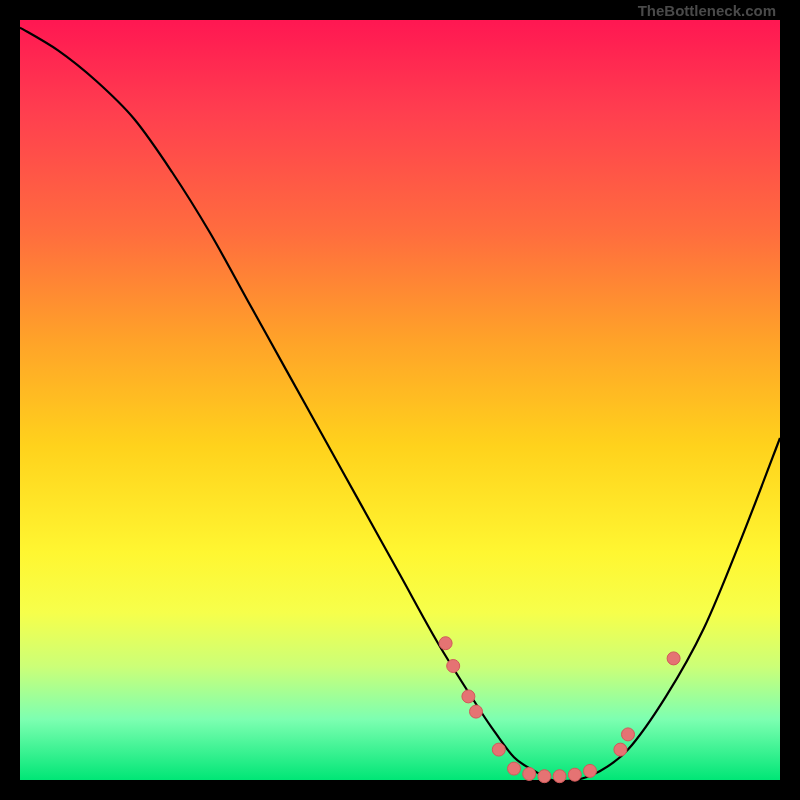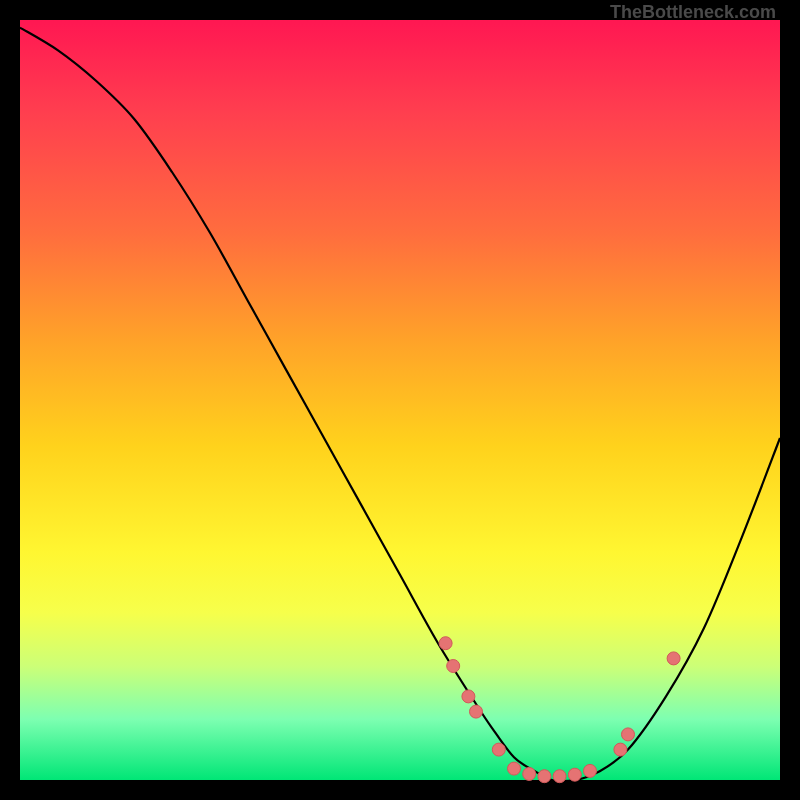--- a/index.html
+++ b/index.html
@@ -26,21 +26,21 @@
       #f6ff4b 78%,
       #ccff77 85%,
       #7dffb1 92%,
       #00e676 100%);
   }
   .attribution {
     position: absolute;
     top: 2px;
     right: 24px;
     font-family: Arial, sans-serif;
-    font-size: 18px;
+    font-size: 15px;
     font-weight: bold;
     color: #4a4a4a;
     z-index: 10;
   }
   svg.curve {
     position: absolute;
     left: 0; top: 0;
     width: 100%; height: 100%;
     overflow: visible;
   }

